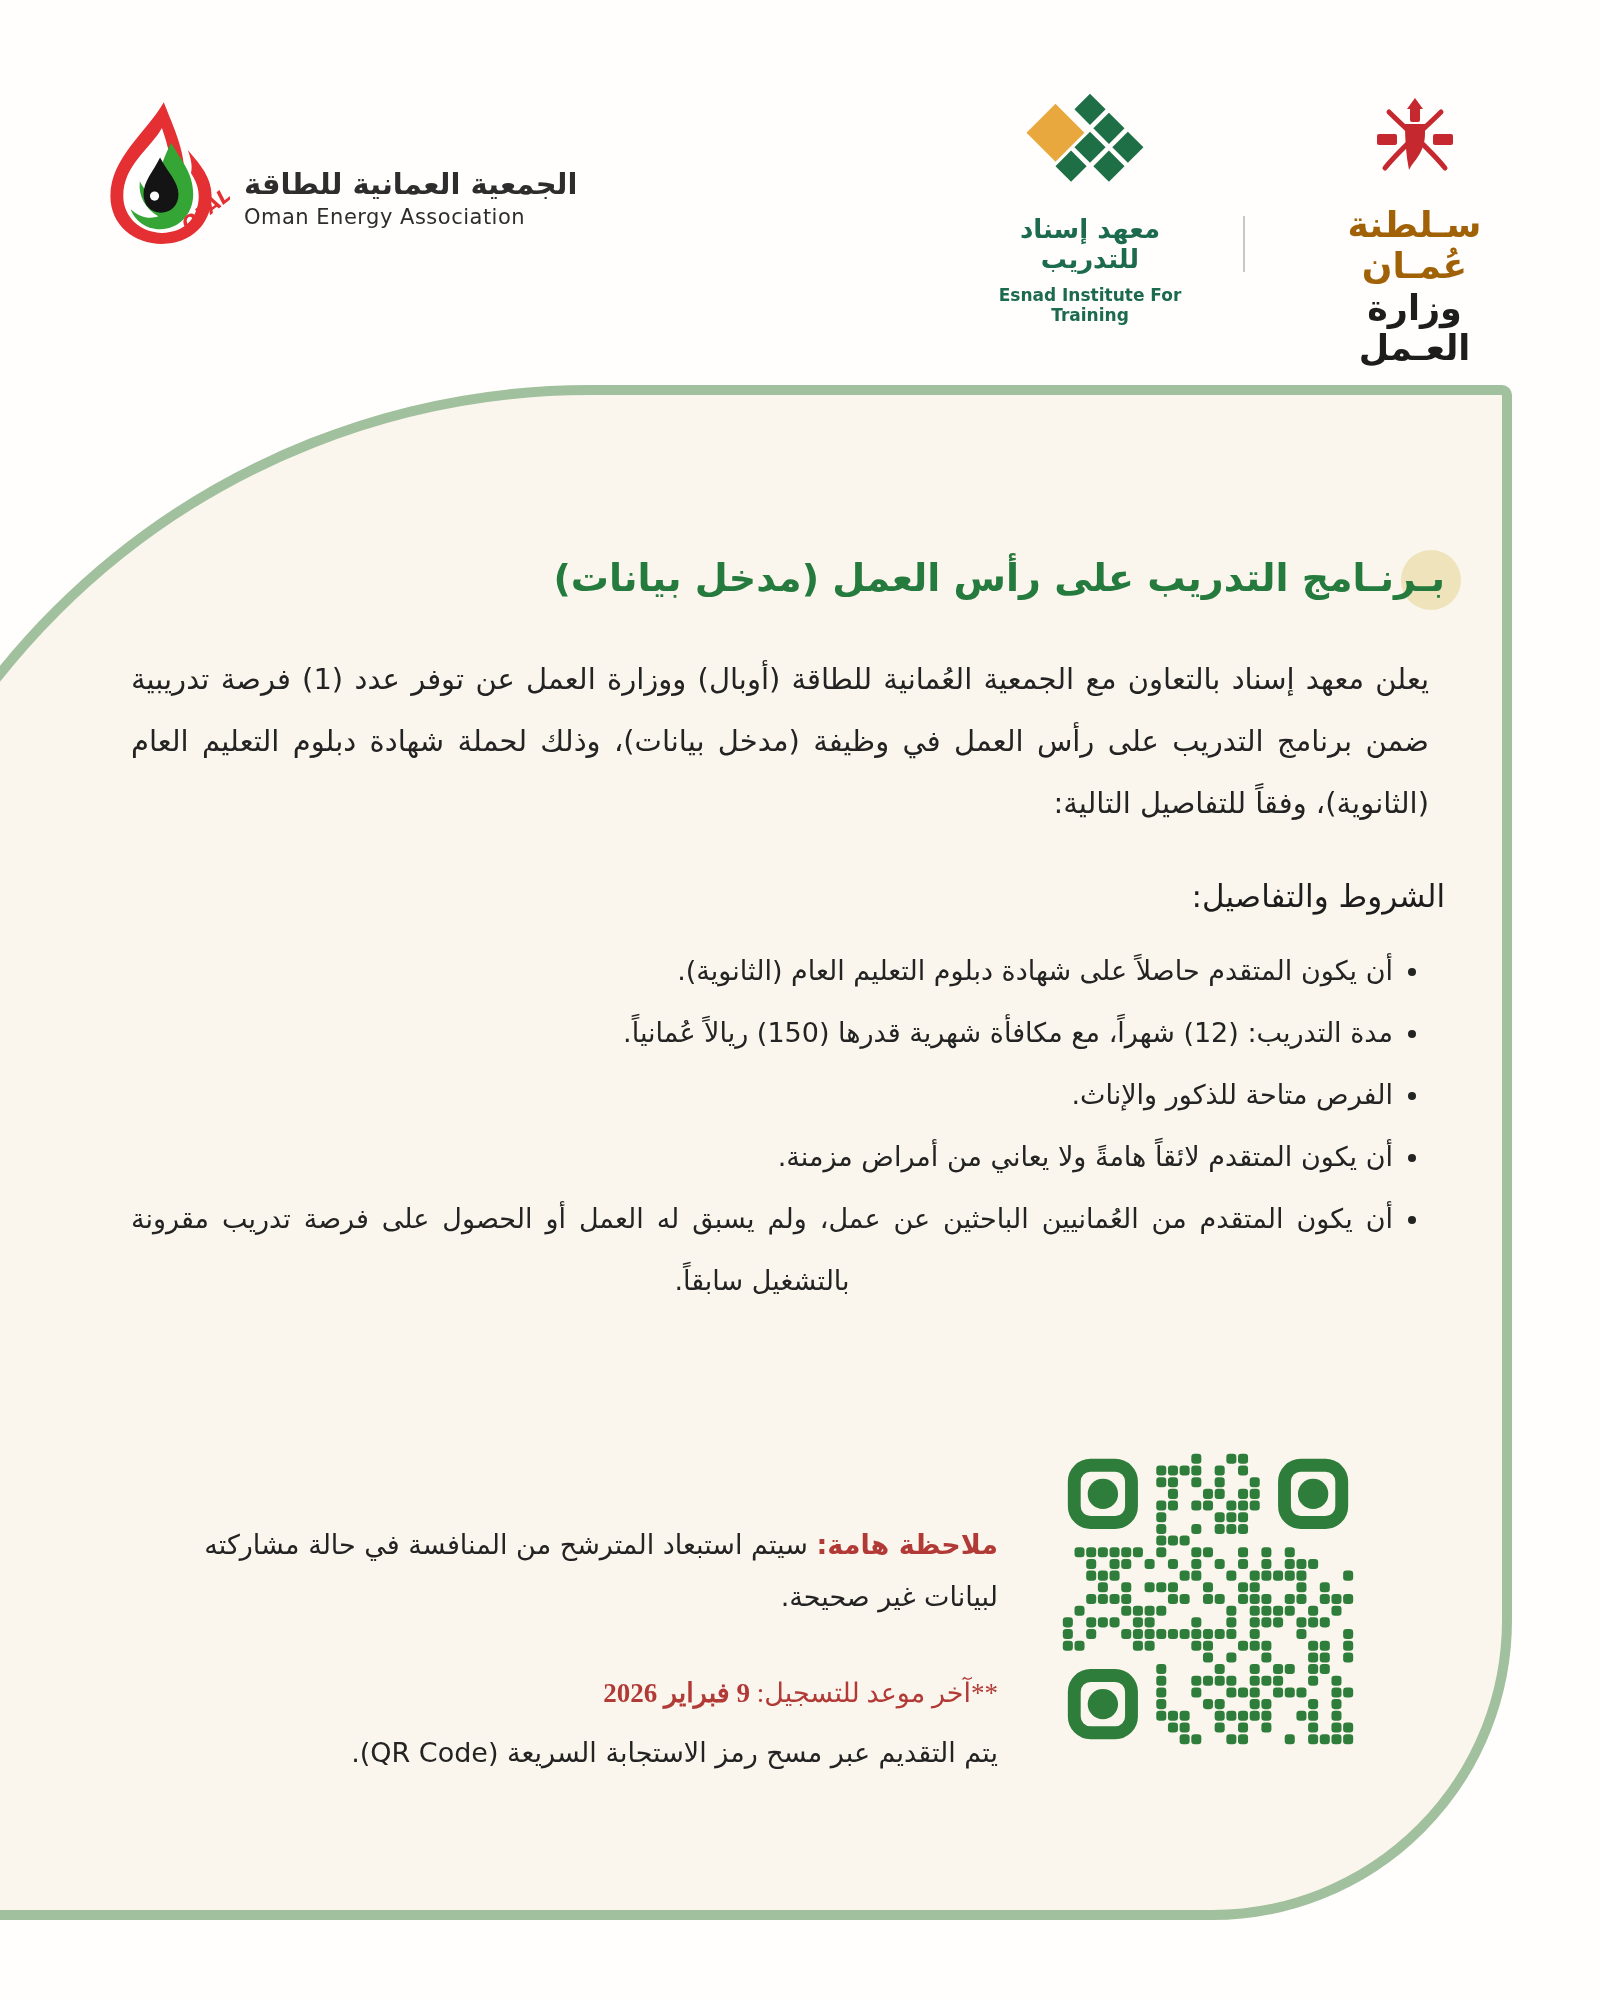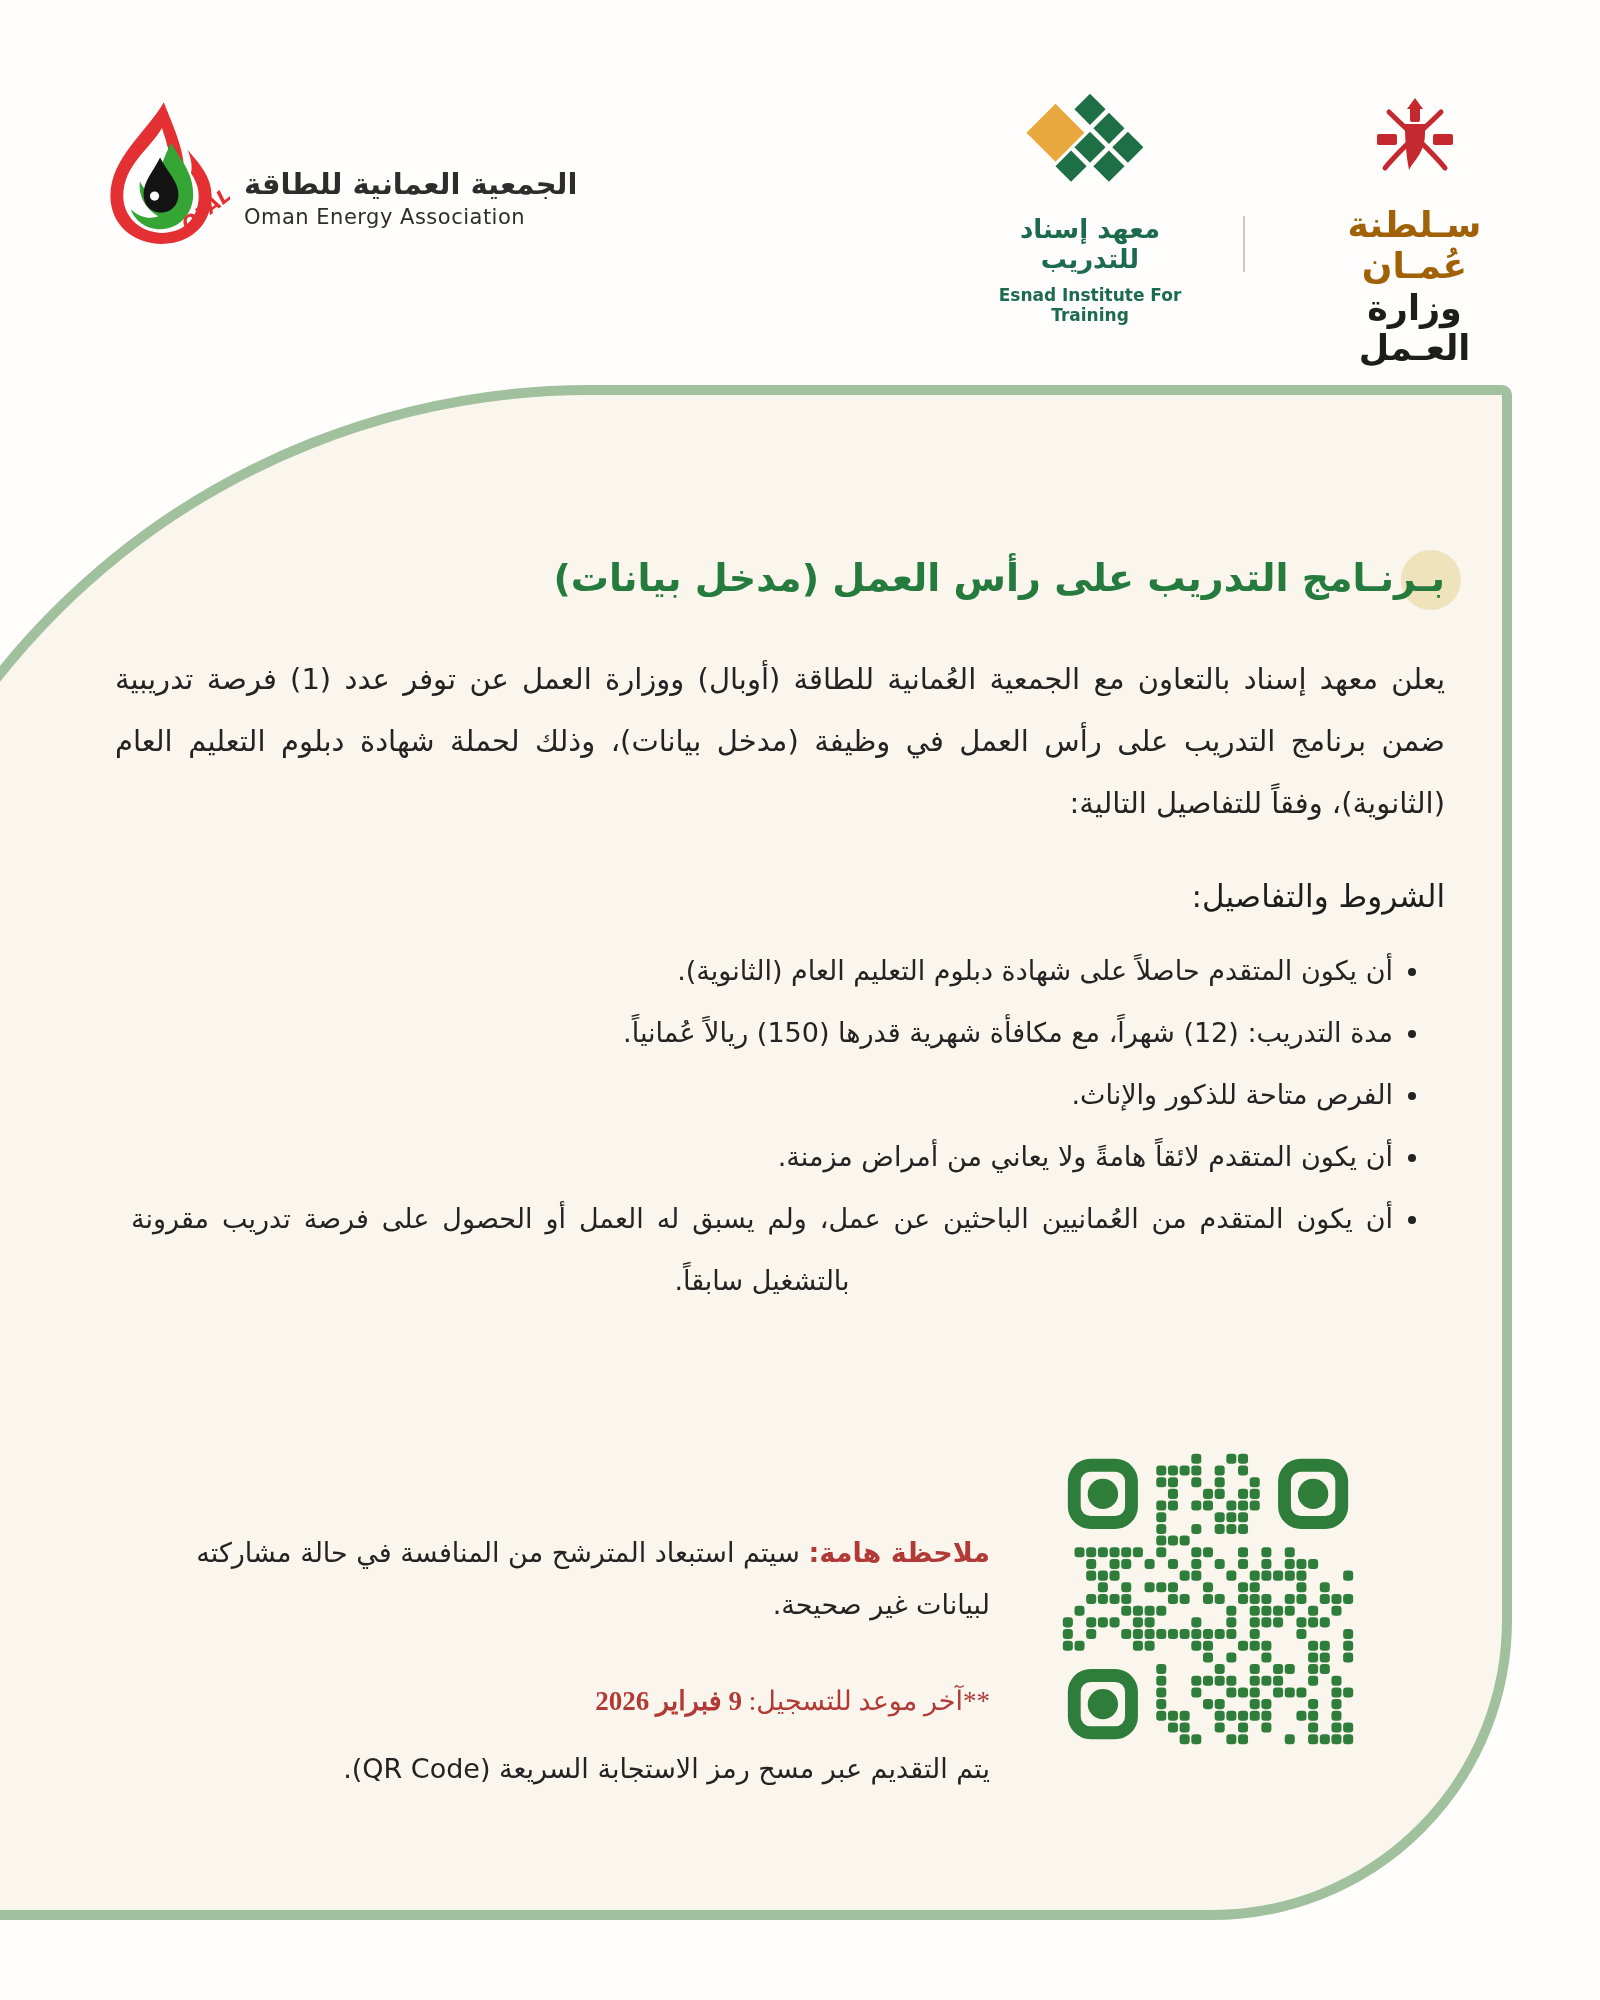--- a/index.html
+++ b/index.html
@@ -26,33 +26,33 @@
   .card{position:absolute;left:-170px;top:385px;width:1682px;height:1535px;box-sizing:border-box;
         background:#fbf6ed;border:10px solid #a1c09d;
         border-radius:760px 10px 300px 0;}
   .content{position:absolute;inset:0;direction:rtl;padding:140px 57px 0 275px;box-sizing:border-box;}
 
   .title-row{position:relative;text-align:right;height:66px;white-space:nowrap;}
   .highlight{position:absolute;top:-6px;right:-16px;width:60px;height:60px;border-radius:50%;
              background:#eee3bb;}
   .title-text{position:relative;z-index:1;font-size:38px;font-weight:bold;color:#257a3e;}
 
-  .intro{margin:26px 0 0;font-size:29px;line-height:62px;color:#232323;text-align:justify;}
+  .intro{margin:26px 16px 0;font-size:29px;line-height:62px;color:#232323;text-align:justify;}
 
   .cond-heading{margin:44px 0 0;font-size:31px;font-weight:normal;color:#1d1d1d;}
 
   .cond-list{margin:26px 16px 0;padding:0 36px 0 0;list-style:disc;font-size:27px;line-height:62px;color:#232323;}
   .cond-list li{text-align:right;}
   .cond-list li.wrap{text-align:justify;text-align-last:center;}
 
   
   .bottom{position:absolute;top:1058px;right:148px;display:flex;gap:56px;align-items:flex-start;direction:ltr;}
   .notes{width:880px;padding-top:58px;direction:rtl;text-align:right;
          font-size:27px;line-height:52px;color:#232323;}
-  .notes p{margin:16px;}
+  .notes p{margin:8px;}
   .red{color:#b23a36;}
   .bold{font-weight:bold;}
   .deadline{margin-top:44px !important;font-family:Liberation Serif, serif;}
   .qr-box{width:292px;height:292px;flex:0 0 auto;}
 </style>
 </head>
 <body>
 
 <div class="page">
 

